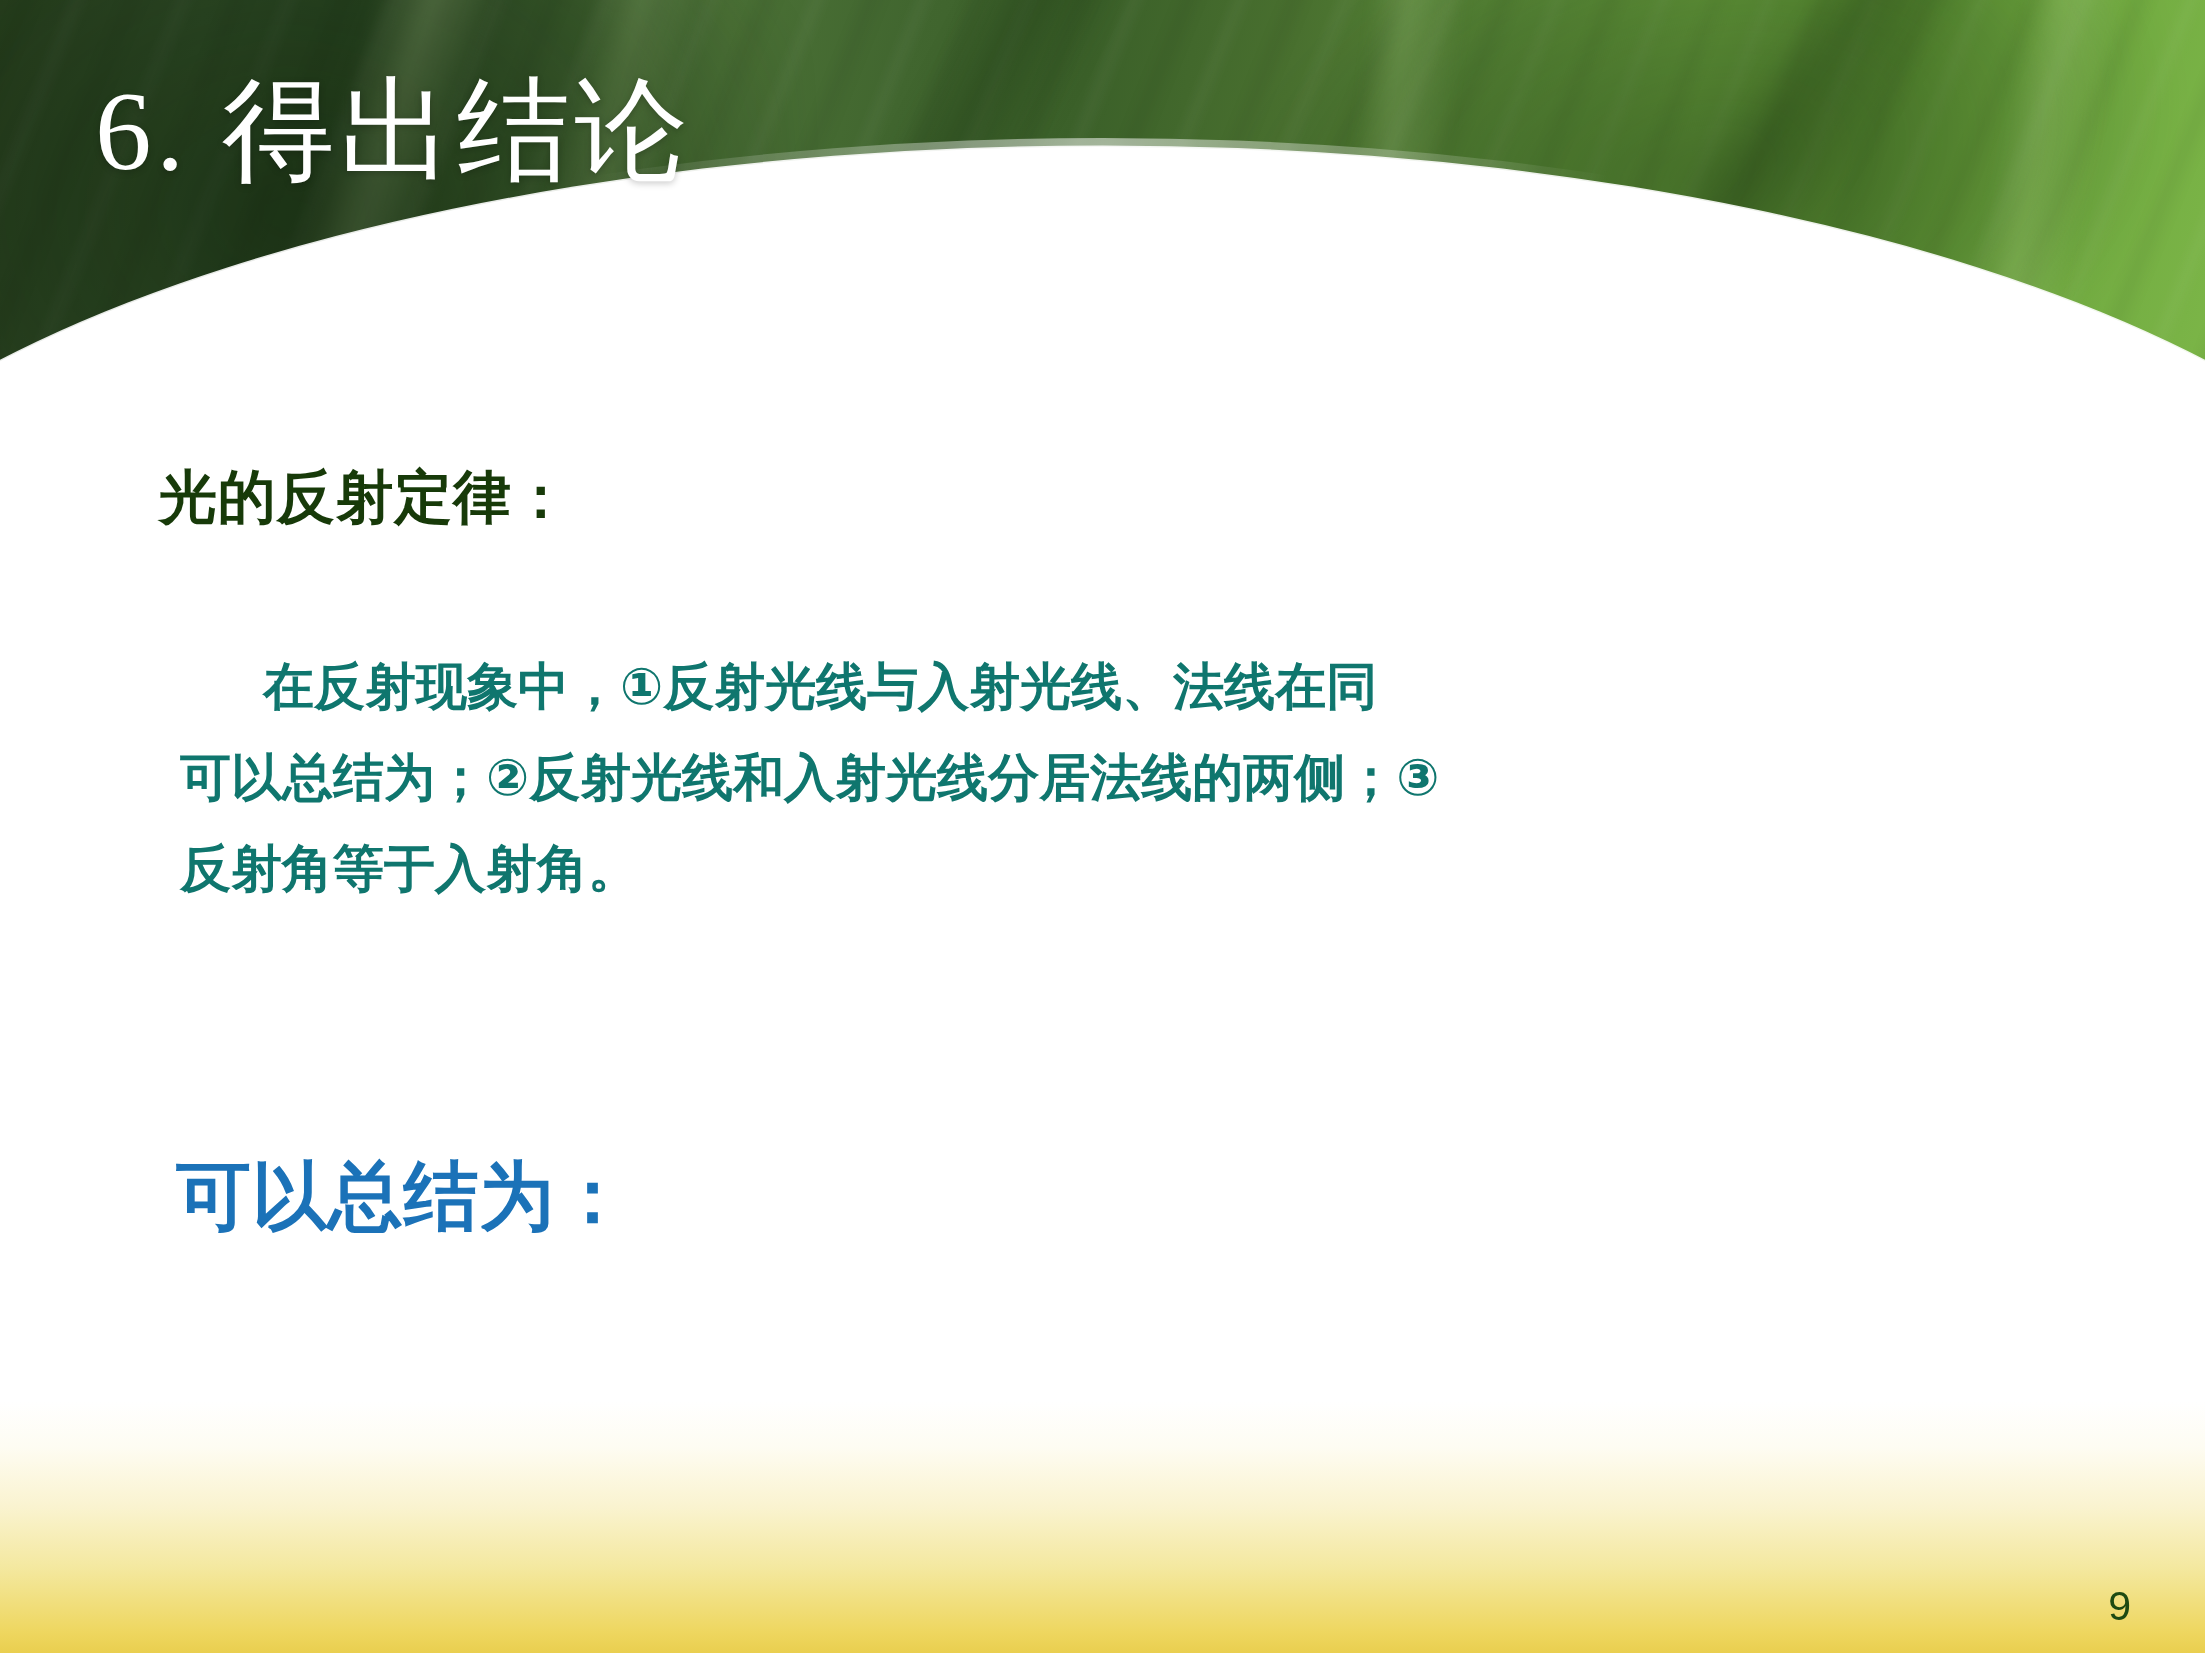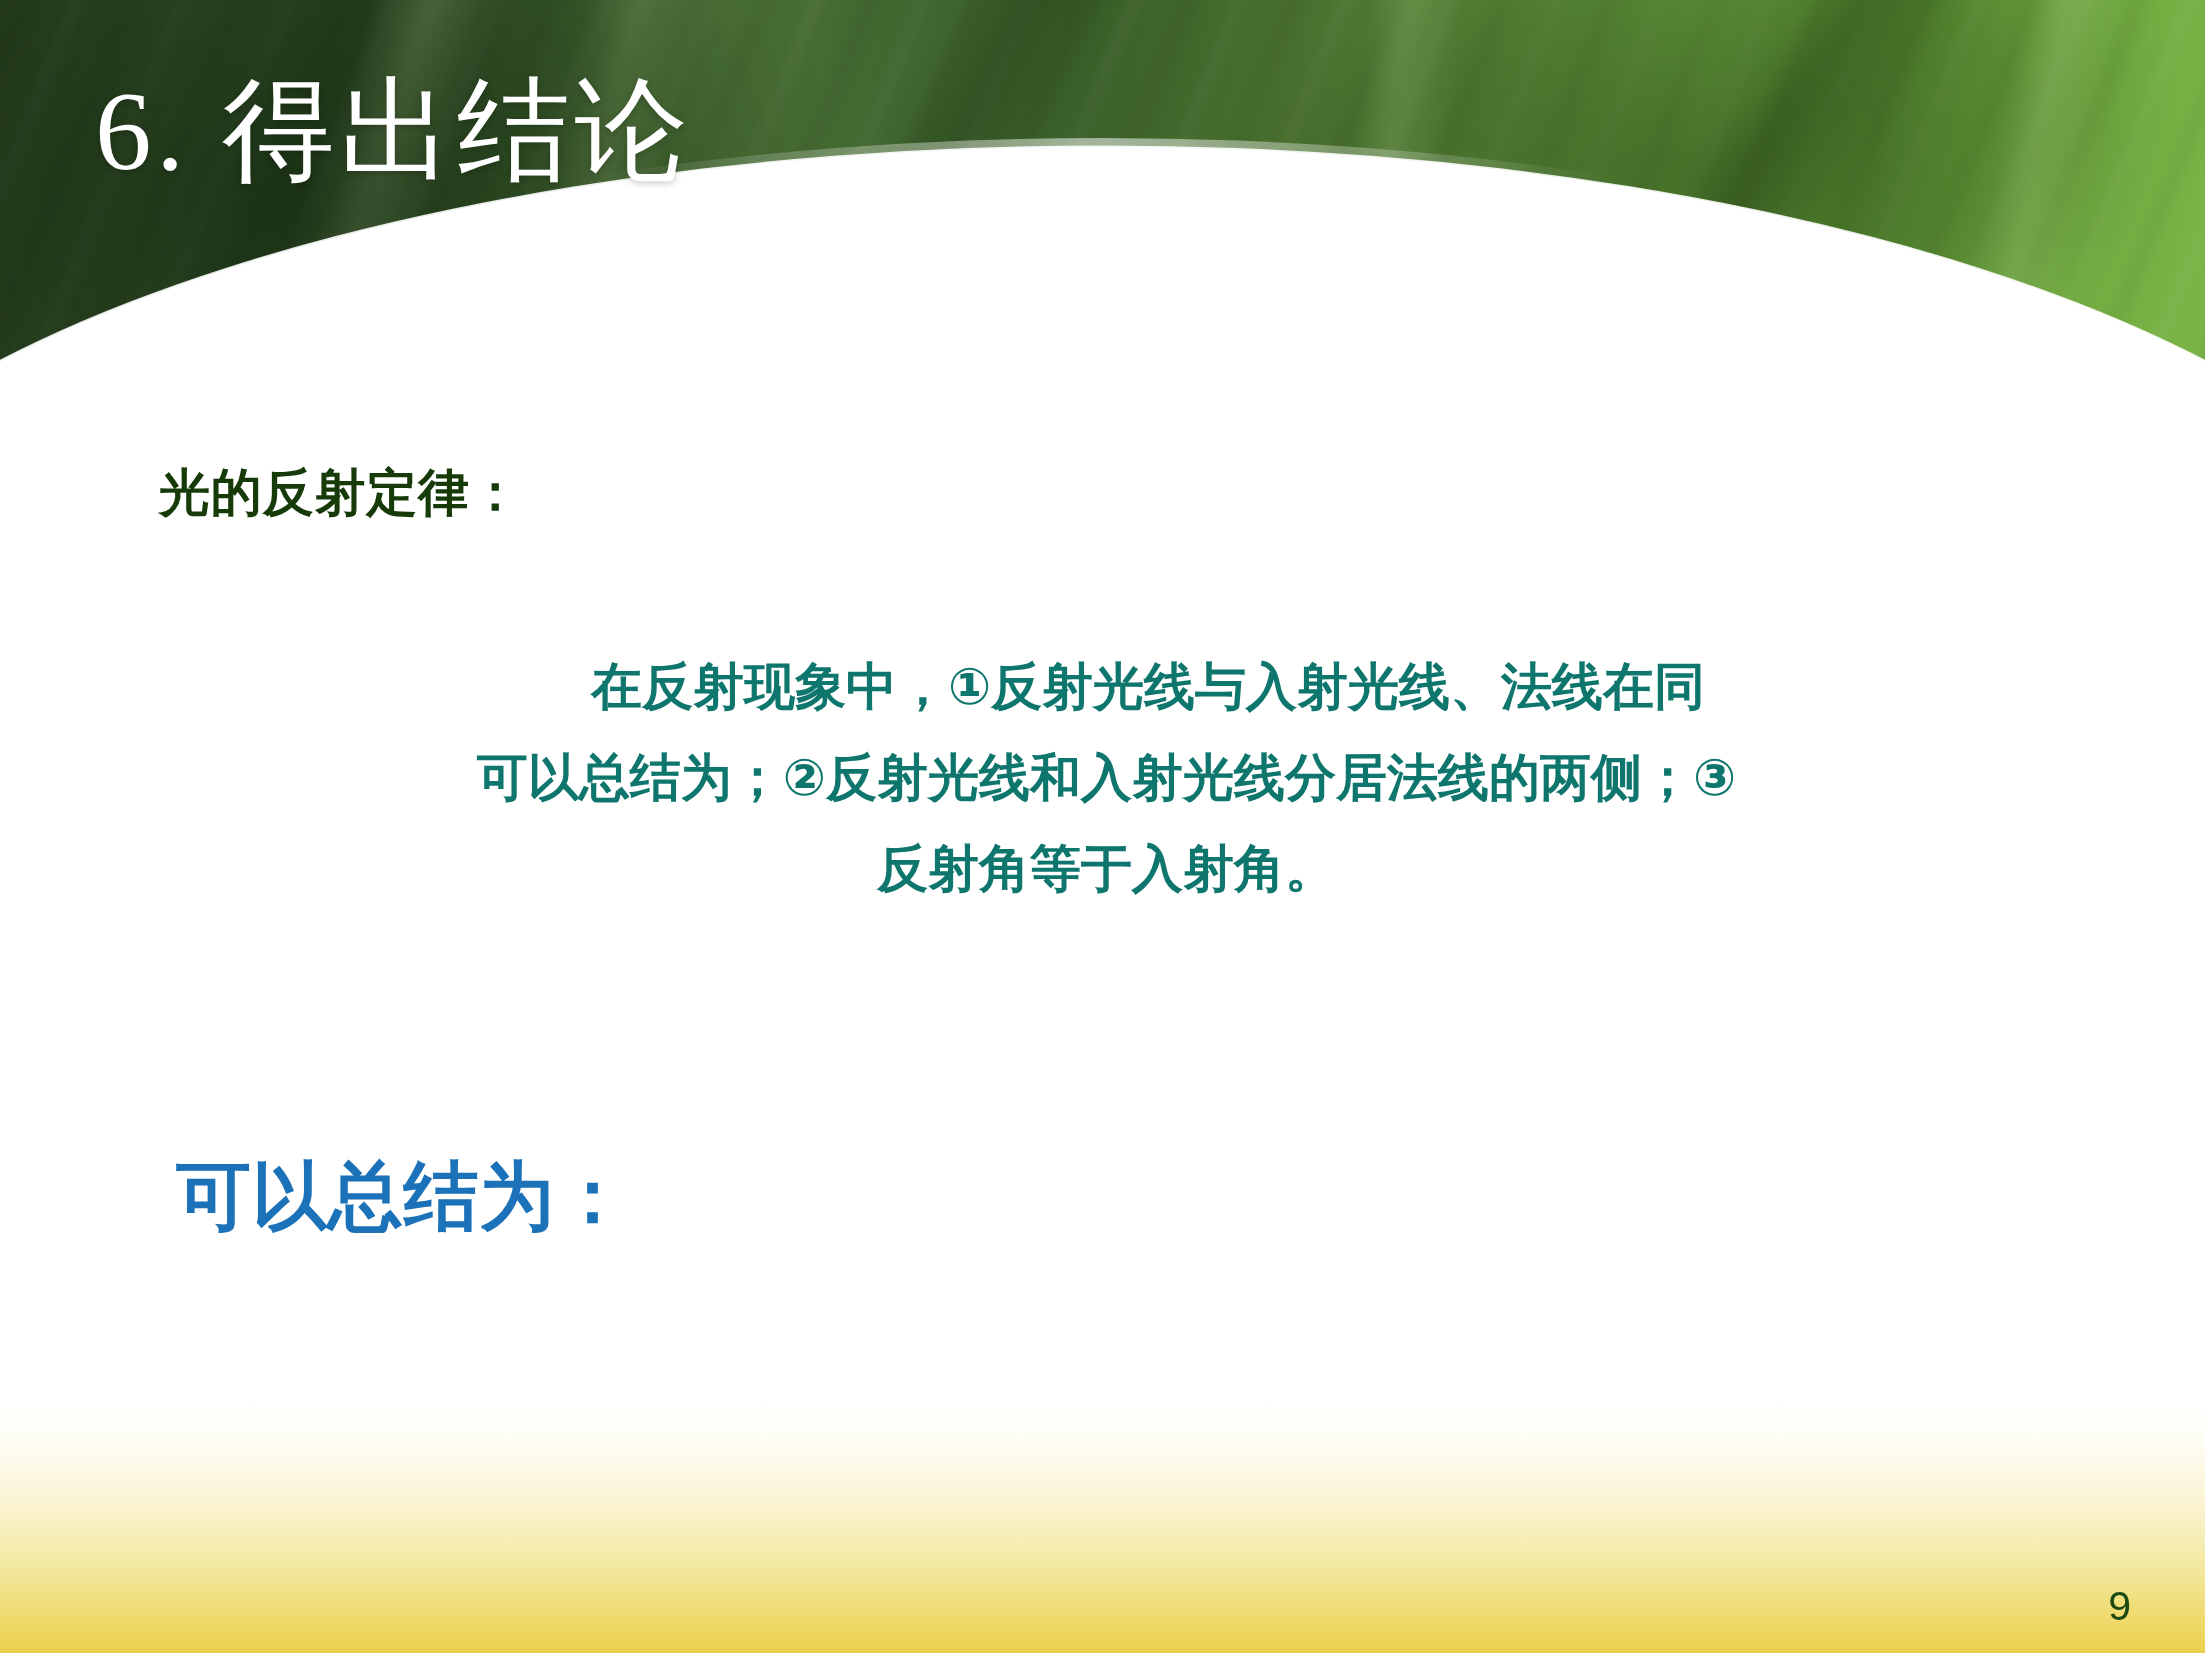--- a/index.html
+++ b/index.html
@@ -10,21 +10,20 @@
   body {
     font-family: "Liberation Sans", "DejaVu Sans", sans-serif;
   }
 
   .slide {
     position: relative;
     width: 2205px;
     height: 1654px;
     overflow: hidden;
     background: #ffffff;
-    text-align: center;
   }
 
   
   .leaf-band {
     position: absolute;
     left: 0;
     top: 0;
     width: 2205px;
     height: 475px;
     overflow: hidden;
@@ -152,21 +151,21 @@
     left: 0;
     top: 0;
     width: 2205px;
     height: 1654px;
   }
 
   .law-heading {
     position: absolute;
     left: 159px;
     top: 459px;
-    font-size: 51px;
+    font-size: 58px;
     font-weight: bold;
     color: #173a09;
     letter-spacing: 0.8px;
     white-space: nowrap;
   }
 
   .law-body {
     position: absolute;
     left: 180px;
     top: 642px;

